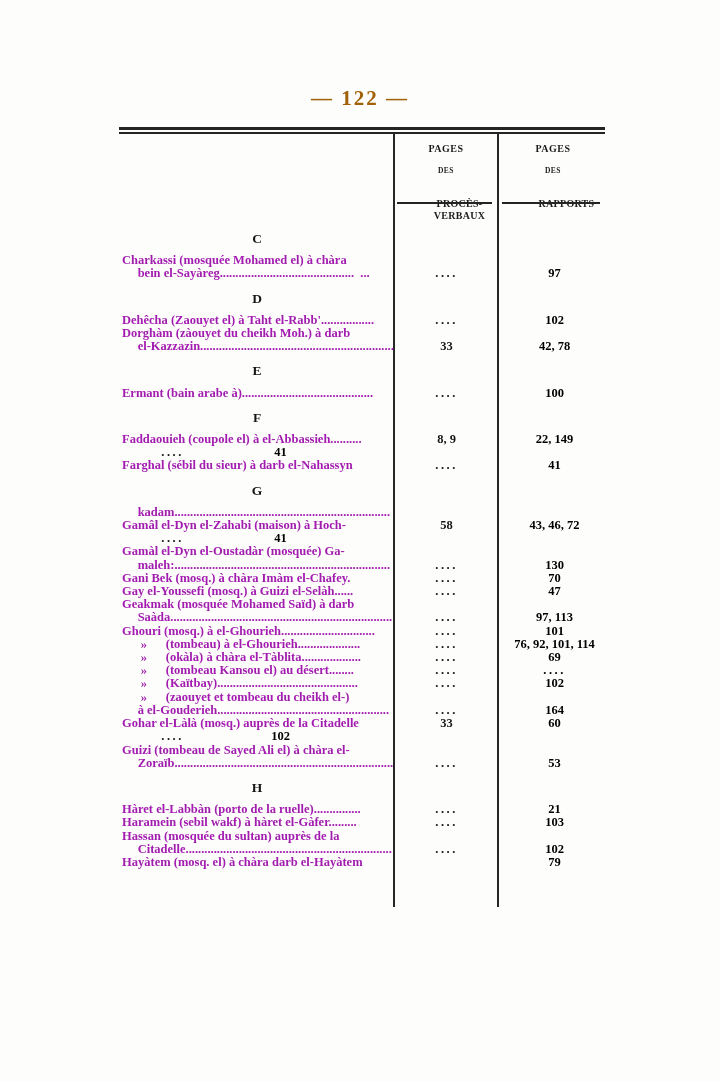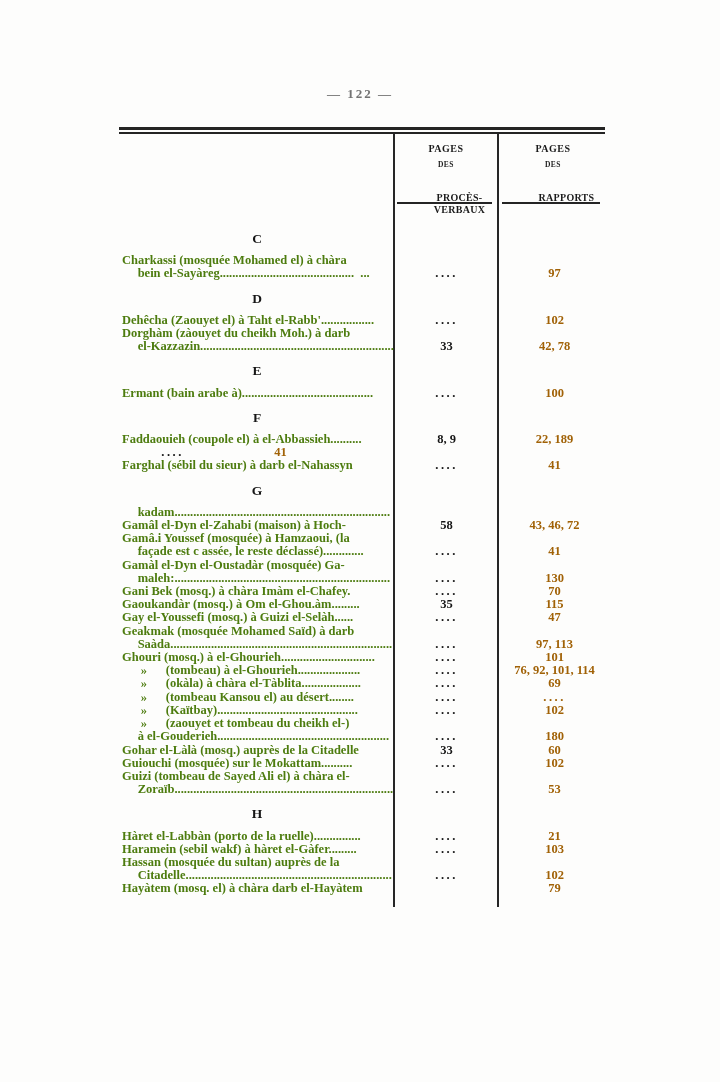--- a/index.html
+++ b/index.html
@@ -4,68 +4,68 @@
 <style>
   html, body { margin:0; padding:0; background:#ffffff; }
   .page {
     position:relative; width:720px; height:1082px;
     background:#fdfdfc; overflow:hidden;
     font-family:"Liberation Serif", serif;
     color:#1f1f1f;
   }
   .page-number {
     position:absolute; top:86px; left:0; width:720px;
-    text-align:center; font-weight:bold; font-size:13px; letter-spacing:2px;
-    color:#737373;
+    text-align:center; font-weight:bold; font-size:21px; letter-spacing:2px;
+    color:#a16207;
   }
   .rule-double {
     position:absolute; left:119px; top:127px; width:486px; height:2px;
     border-top:3px solid #242424; border-bottom:2px solid #242424;
   }
   .vline {
     position:absolute; top:134px; height:773px; width:2px; background:#262626;
   }
   .vline-a { left:393px; }
   .vline-b { left:497px; }
   .hdr {
     position:absolute; top:143px; text-align:center; font-weight:bold;
     color:#1b1b1b;
   }
   .hdr-pv  { left:395px; width:102px; }
   .hdr-rap { left:499px; width:108px; }
-  .hdr-l1 { font-size:10px; letter-spacing:0.5px; line-height:12px; margin-bottom:5px; }
+  .hdr-l1 { font-size:10px; letter-spacing:0.5px; line-height:12px; margin-bottom:11px; }
   .hdr-l2 { font-size:7.5px; letter-spacing:0.5px; line-height:9px; margin-bottom:23px; }
   .hdr-l3 { font-size:10px; letter-spacing:0.3px; line-height:12px;margin-left:27px; }
   .hdr-underline {
     position:absolute; top:202px; height:2px; background:#242424;
   }
   .ua { left:397px; width:95px; }
   .ub { left:502px; width:98px; }
   .tbody {
     position:absolute; left:120px; top:221px; width:490px;
   }
   .section-letter {
     width:274px; text-align:center; font-weight:bold; font-size:13.5px;
     line-height:13.2px; margin:11px 0 9px 0; color:#161616;
   }
   .row { display:flex; align-items:flex-end; }
   .name-cell {
     width:274px; overflow:hidden; padding-left:2px; box-sizing:border-box;
   }
   .name-line {
     font-size:12.5px; font-weight:bold; line-height:13.2px;
-    white-space:pre; color:#4d7c0f;
+    white-space:pre; color:#a21caf;
   }
   .pv-cell {
     width:105px; text-align:center; font-weight:bold; font-size:12.5px;
     line-height:13.2px; color:#161616;
   }
   .rap-cell {
     width:111px; text-align:center; font-weight:bold; font-size:12.5px;
-    line-height:13.2px; color:#a16207; white-space:nowrap;
+    line-height:13.2px; color:#000000; white-space:nowrap;
   }
   .dots { letter-spacing:2.5px; }
 </style>
 </head>
 <body>
 
 <div class="page">
 
   <div class="page-number">— 122 —</div>
 
@@ -120,21 +120,21 @@
         </div>
         <div class="pv-cell dots">....</div>
         <div class="rap-cell">100</div>
       </div>
       <div class="section-letter">F</div>
       <div class="row">
         <div class="name-cell">
           <div class="name-line">Faddaouieh (coupole el) à el-Abbassieh..........</div>
         </div>
         <div class="pv-cell">8, 9</div>
-        <div class="rap-cell">22, 189</div>
+        <div class="rap-cell">22, 149</div>
       </div>
       <div class="row">
         <div class="pv-cell dots">....</div>
         <div class="rap-cell">41</div>
       </div>
       <div class="row">
         <div class="name-cell">
           <div class="name-line">Farghal (sébil du sieur) à darb el-Nahassyn</div>
         </div>
         <div class="pv-cell dots">....</div>
@@ -143,51 +143,40 @@
       <div class="section-letter">G</div>
       <div class="row">
         <div class="name-cell">
           <div class="name-line">     kadam.....................................................................</div>
           <div class="name-line">Gamâl el-Dyn el-Zahabi (maison) à Hoch-</div>
         </div>
         <div class="pv-cell">58</div>
         <div class="rap-cell">43, 46, 72</div>
       </div>
       <div class="row">
-        <div class="name-cell">
-          <div class="name-line">Gamâ.i Youssef (mosquée) à Hamzaoui, (la</div>
-          <div class="name-line">     façade est c assée, le reste déclassé).............</div>
-        </div>
         <div class="pv-cell dots">....</div>
         <div class="rap-cell">41</div>
       </div>
       <div class="row">
         <div class="name-cell">
           <div class="name-line">Gamàl el-Dyn el-Oustadàr (mosquée) Ga-</div>
           <div class="name-line">     maleh:.....................................................................</div>
         </div>
         <div class="pv-cell dots">....</div>
         <div class="rap-cell">130</div>
       </div>
       <div class="row">
         <div class="name-cell">
           <div class="name-line">Gani Bek (mosq.) à chàra Imàm el-Chafey.</div>
         </div>
         <div class="pv-cell dots">....</div>
         <div class="rap-cell">70</div>
       </div>
       <div class="row">
         <div class="name-cell">
-          <div class="name-line">Gaoukandàr (mosq.) à Om el-Ghou.àm.........</div>
-        </div>
-        <div class="pv-cell">35</div>
-        <div class="rap-cell">115</div>
-      </div>
-      <div class="row">
-        <div class="name-cell">
           <div class="name-line">Gay el-Youssefi (mosq.) à Guizi el-Selàh......</div>
         </div>
         <div class="pv-cell dots">....</div>
         <div class="rap-cell">47</div>
       </div>
       <div class="row">
         <div class="name-cell">
           <div class="name-line">Geakmak (mosquée Mohamed Saïd) à darb</div>
           <div class="name-line">     Saàda.......................................................................</div>
         </div>
@@ -228,33 +217,30 @@
         </div>
         <div class="pv-cell dots">....</div>
         <div class="rap-cell">102</div>
       </div>
       <div class="row">
         <div class="name-cell">
           <div class="name-line">      »      (zaouyet et tombeau du cheikh el-)</div>
           <div class="name-line">     à el-Gouderieh.......................................................</div>
         </div>
         <div class="pv-cell dots">....</div>
-        <div class="rap-cell">180</div>
+        <div class="rap-cell">164</div>
       </div>
       <div class="row">
         <div class="name-cell">
           <div class="name-line">Gohar el-Làlà (mosq.) auprès de la Citadelle</div>
         </div>
         <div class="pv-cell">33</div>
         <div class="rap-cell">60</div>
       </div>
       <div class="row">
-        <div class="name-cell">
-          <div class="name-line">Guiouchi (mosquée) sur le Mokattam..........</div>
-        </div>
         <div class="pv-cell dots">....</div>
         <div class="rap-cell">102</div>
       </div>
       <div class="row">
         <div class="name-cell">
           <div class="name-line">Guizi (tombeau de Sayed Ali el) à chàra el-</div>
           <div class="name-line">     Zoraïb......................................................................</div>
         </div>
         <div class="pv-cell dots">....</div>
         <div class="rap-cell">53</div>

